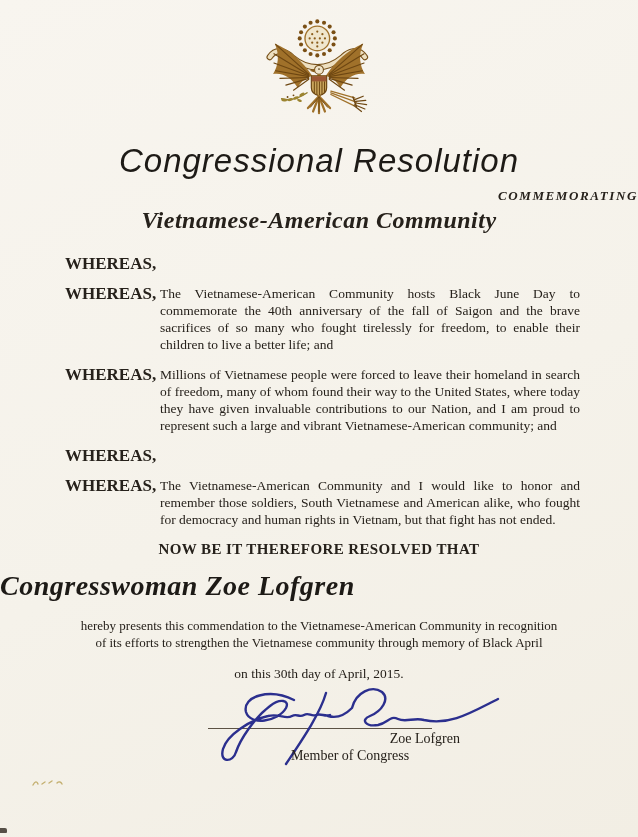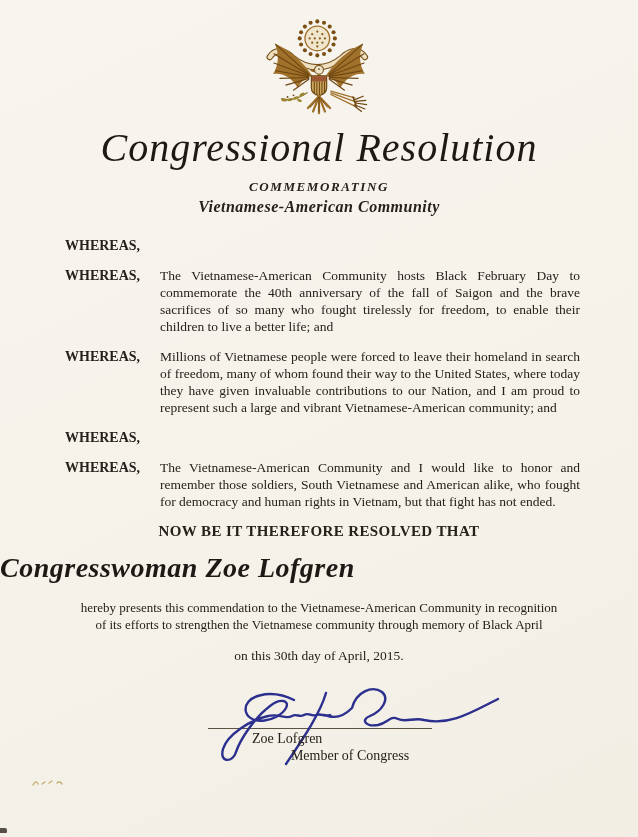--- a/index.html
+++ b/index.html
@@ -8,44 +8,44 @@
     width:638px;height:837px;
     margin:0 auto;
     background:linear-gradient(155deg,#f8f5ef 0%,#f5f2ea 55%,#f2eee4 100%);
     font-family:"Liberation Serif",serif;
     color:#26211b;
     overflow:hidden;
   }
   .seal{display:block;margin:16px auto 0;width:136px;height:106px;}
   .title{
     text-align:center;
-    font-family:Liberation Serif, serif;
+    font-family:Liberation Sans, sans-serif;
     font-style:italic;
-    font-size:40px;
+    font-size:33px;
     letter-spacing:1px;
-    margin-top:2px;
+    margin-top:20px;
     color:#1d1a16;
   }
   .commemorating{
-    text-align:center;
+    text-align:right;
     font-weight:bold;font-style:italic;
     font-size:13px;letter-spacing:1.6px;
     margin-top:8px;
   }
   .community{
     text-align:center;
     font-weight:bold;font-style:italic;
-    font-size:16px;letter-spacing:.5px;
+    font-size:24px;letter-spacing:.5px;
     margin-top:3px;
   }
   .clauses{margin:21px 58px 0 65px;}
   .clause{display:flex;margin-bottom:13px;}
   .clause .wlabel{
     flex:0 0 95px;
-    font-weight:bold;font-size:14px;line-height:17px;
+    font-weight:bold;font-size:17px;line-height:17px;
   }
   .clause .ctext{
     flex:1;margin:0;
     font-size:13.5px;line-height:17px;
     text-align:justify;
   }
   .resolved{
     text-align:center;font-weight:bold;
     font-size:15px;letter-spacing:.4px;
     margin-top:13px;
@@ -62,21 +62,21 @@
     margin:15px auto 0;
     max-width:482px;
   }
   .dateline{
     text-align:center;
     font-size:13.5px;
     margin-top:15px;
   }
   .sig-area{position:absolute;left:0;top:686px;width:638px;height:100px;}
   .sig-line{position:absolute;left:208px;top:42px;width:224px;border-top:1.2px solid #5c5244;}
-  .sig-name{position:absolute;left:252px;top:45px;width:220px;text-align:left;font-size:14px;}
+  .sig-name{position:absolute;left:240px;top:45px;width:220px;text-align:right;font-size:14px;}
   .sig-title{position:absolute;left:240px;top:62px;width:220px;text-align:center;font-size:14px;}
   .sig-ink{position:absolute;left:200px;top:0;}
   .smudge{position:absolute;left:30px;top:776px;}
   .corner-speck{position:absolute;left:0px;top:828px;width:7px;height:5px;background:#39322a;opacity:.85;border-radius:0 2px 1px 0;}
 </style>
 </head>
 <body>
 
 <div class="page">
 
@@ -198,21 +198,21 @@
   <div class="title">Congressional Resolution</div>
   <div class="commemorating">COMMEMORATING</div>
   <div class="community">Vietnamese-American Community</div>
 
   <div class="clauses">
     <div class="clause">
       <span class="wlabel">WHEREAS,</span>
     </div>
     <div class="clause">
       <span class="wlabel">WHEREAS,</span>
-      <p class="ctext">The Vietnamese-American Community hosts Black February Day to commemorate the 40th anniversary of the fall of Saigon and the brave sacrifices of so many who fought tirelessly for freedom, to enable their children to live a better life; and</p>
+      <p class="ctext">The Vietnamese-American Community hosts Black June Day to commemorate the 40th anniversary of the fall of Saigon and the brave sacrifices of so many who fought tirelessly for freedom, to enable their children to live a better life; and</p>
     </div>
     <div class="clause">
       <span class="wlabel">WHEREAS,</span>
       <p class="ctext">Millions of Vietnamese people were forced to leave their homeland in search of freedom, many of whom found their way to the United States, where today they have given invaluable contributions to our Nation, and I am proud to represent such a large and vibrant Vietnamese-American community; and</p>
     </div>
     <div class="clause">
       <span class="wlabel">WHEREAS,</span>
     </div>
     <div class="clause">
       <span class="wlabel">WHEREAS,</span>

